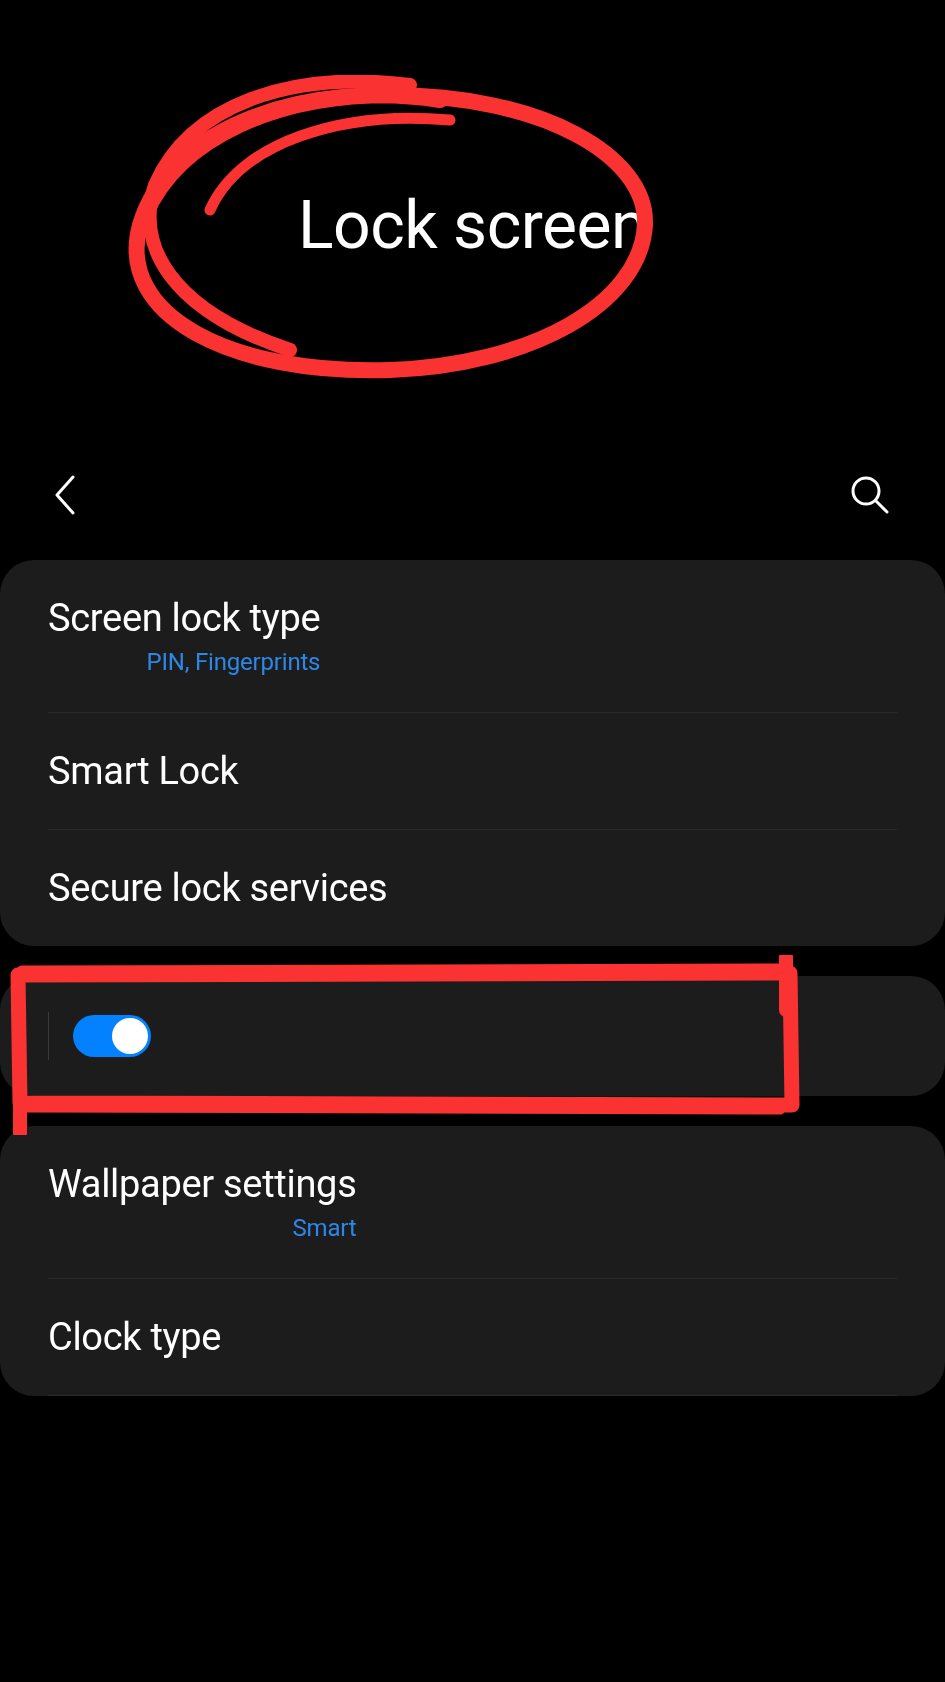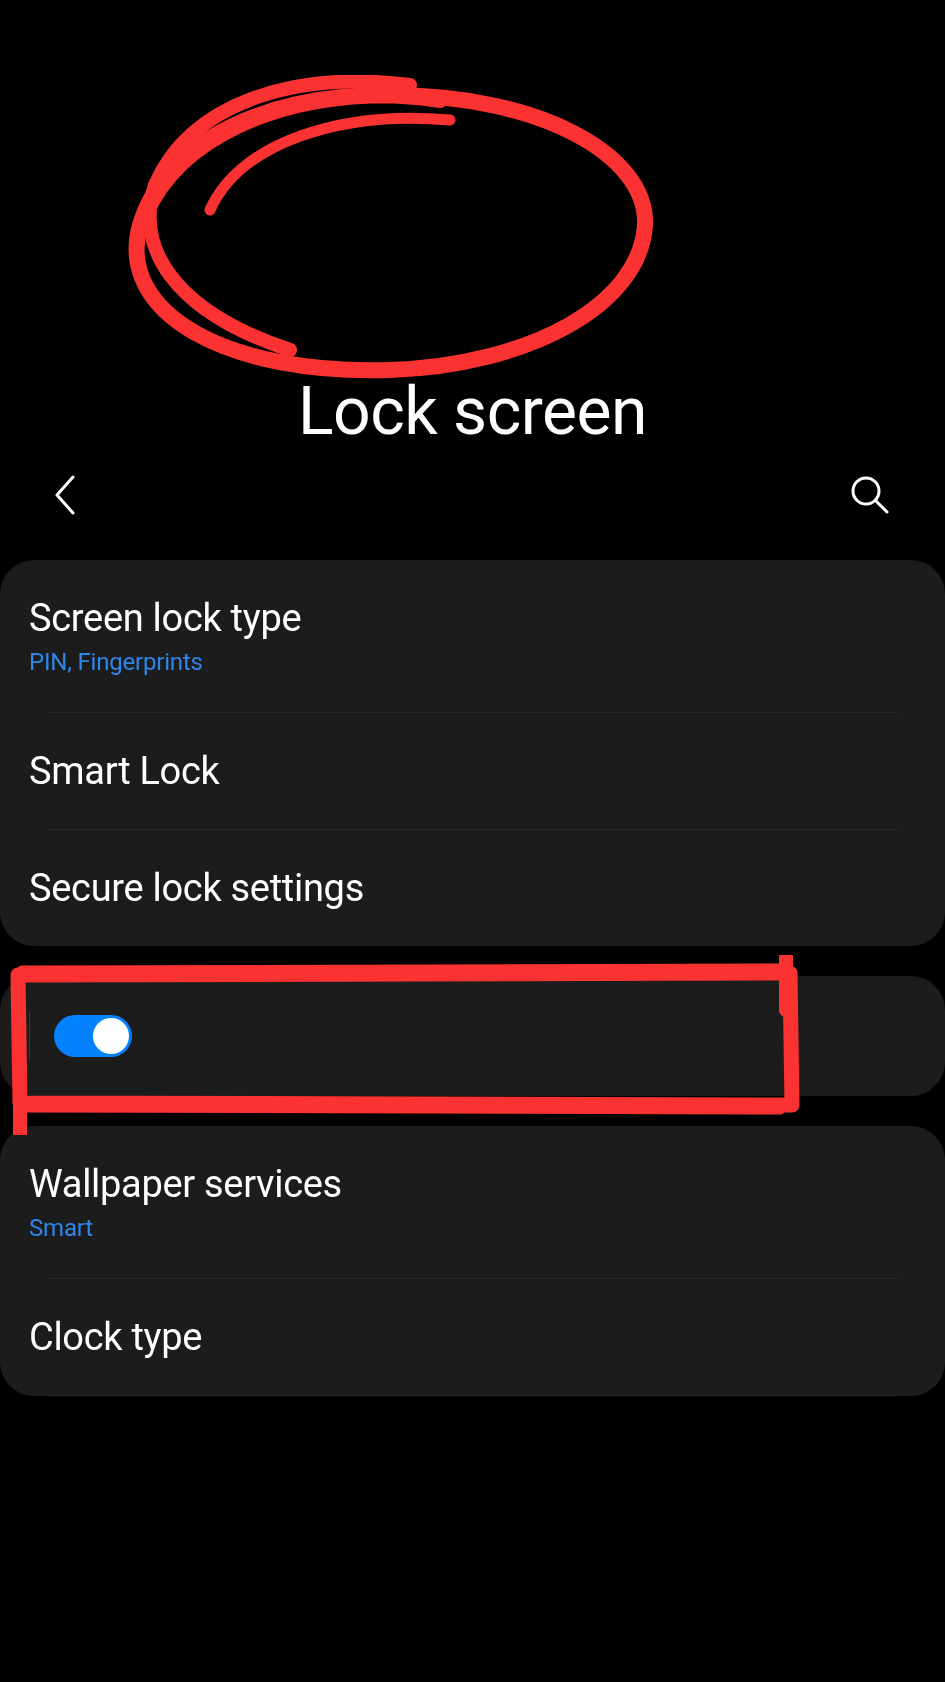--- a/index.html
+++ b/index.html
@@ -12,21 +12,21 @@
       height: 1682px;
       background: #000000;
       font-family: -apple-system, BlinkMacSystemFont, 'Segoe UI', Roboto, sans-serif;
       color: #ffffff;
       overflow: hidden;
       position: relative;
     }
     .header-area {
       height: 450px;
       display: flex;
-      align-items: flex-end;
+      align-items: center;
       justify-content: center;
       position: relative;
     }
     .page-title {
       font-size: 66px;
       font-weight: 400;
       color: #ffffff;
       letter-spacing: -0.5px;
     }
     .circle-annotation {
@@ -55,25 +55,26 @@
     .content {
       padding: 20px 0;
     }
     .card {
       background: #1c1c1c;
       border-radius: 34px;
       margin: 0 0 30px 0;
       overflow: hidden;
     }
     .row {
-      padding: 36px 29px;
+      padding: 36px 48px;
       display: flex;
       justify-content: space-between;
       align-items: center;
       cursor: pointer;
+      text-align: right;
     }
     .row-text {
       display: flex;
       flex-direction: column;
       gap: 8px;
     }
     .row-title {
       font-size: 38px;
       font-weight: 400;
       color: #ffffff;
@@ -165,40 +166,40 @@
     </div>
     <div class="divider"></div>
     <div class="row">
       <div class="row-text">
         <div class="row-title">Smart Lock</div>
       </div>
     </div>
     <div class="divider"></div>
     <div class="row">
       <div class="row-text">
-        <div class="row-title">Secure lock settings</div>
+        <div class="row-title">Secure lock services</div>
       </div>
     </div>
   </div>
 
   <div class="card" style="position:relative;">
     <div class="row">
       <div class="toggle-area">
         <div class="toggle-divider"></div>
         <div class="toggle">
           <div class="toggle-knob"></div>
         </div>
       </div>
     </div>
   </div>
 
   <div class="card">
     <div class="row">
       <div class="row-text">
-        <div class="row-title">Wallpaper services</div>
+        <div class="row-title">Wallpaper settings</div>
         <div class="row-subtitle subtitle-accent">Smart</div>
       </div>
     </div>
     <div class="divider"></div>
     <div class="row">
       <div class="row-text">
         <div class="row-title">Clock type</div>
       </div>
     </div>
     <div class="divider"></div>

